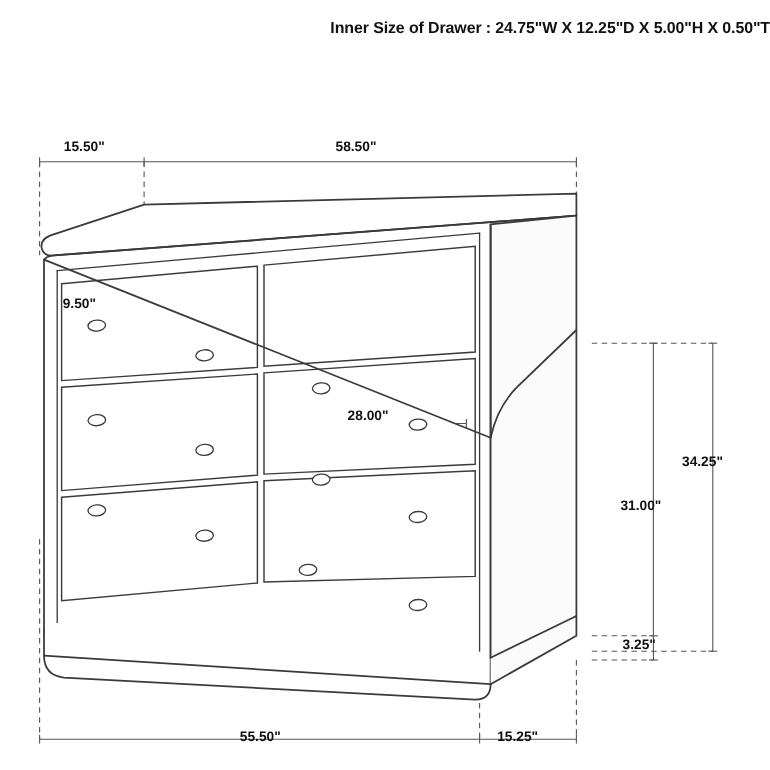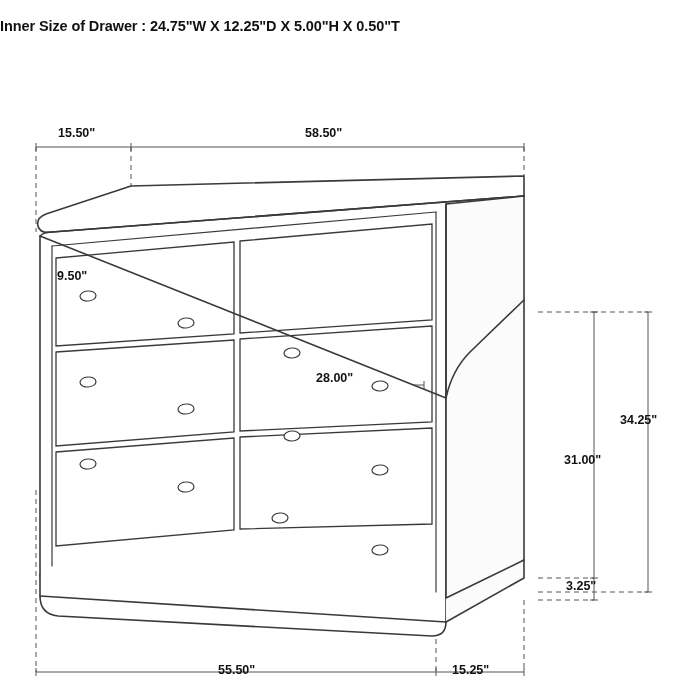--- a/index.html
+++ b/index.html
@@ -18,21 +18,21 @@
   #stage {
     position: relative;
     width: 700px;
     height: 700px;
   }
   #title {
     position: absolute;
     top: 18px;
     left: 0;
     width: 700px;
-    text-align: left;
+    text-align: right;
     font-size: 14.5px;
     font-weight: bold;
     letter-spacing: -0.1px;
     color: #111;
   }
   svg#drawing {
     position: absolute;
     top: 0;
     left: 0;
     width: 700px;

